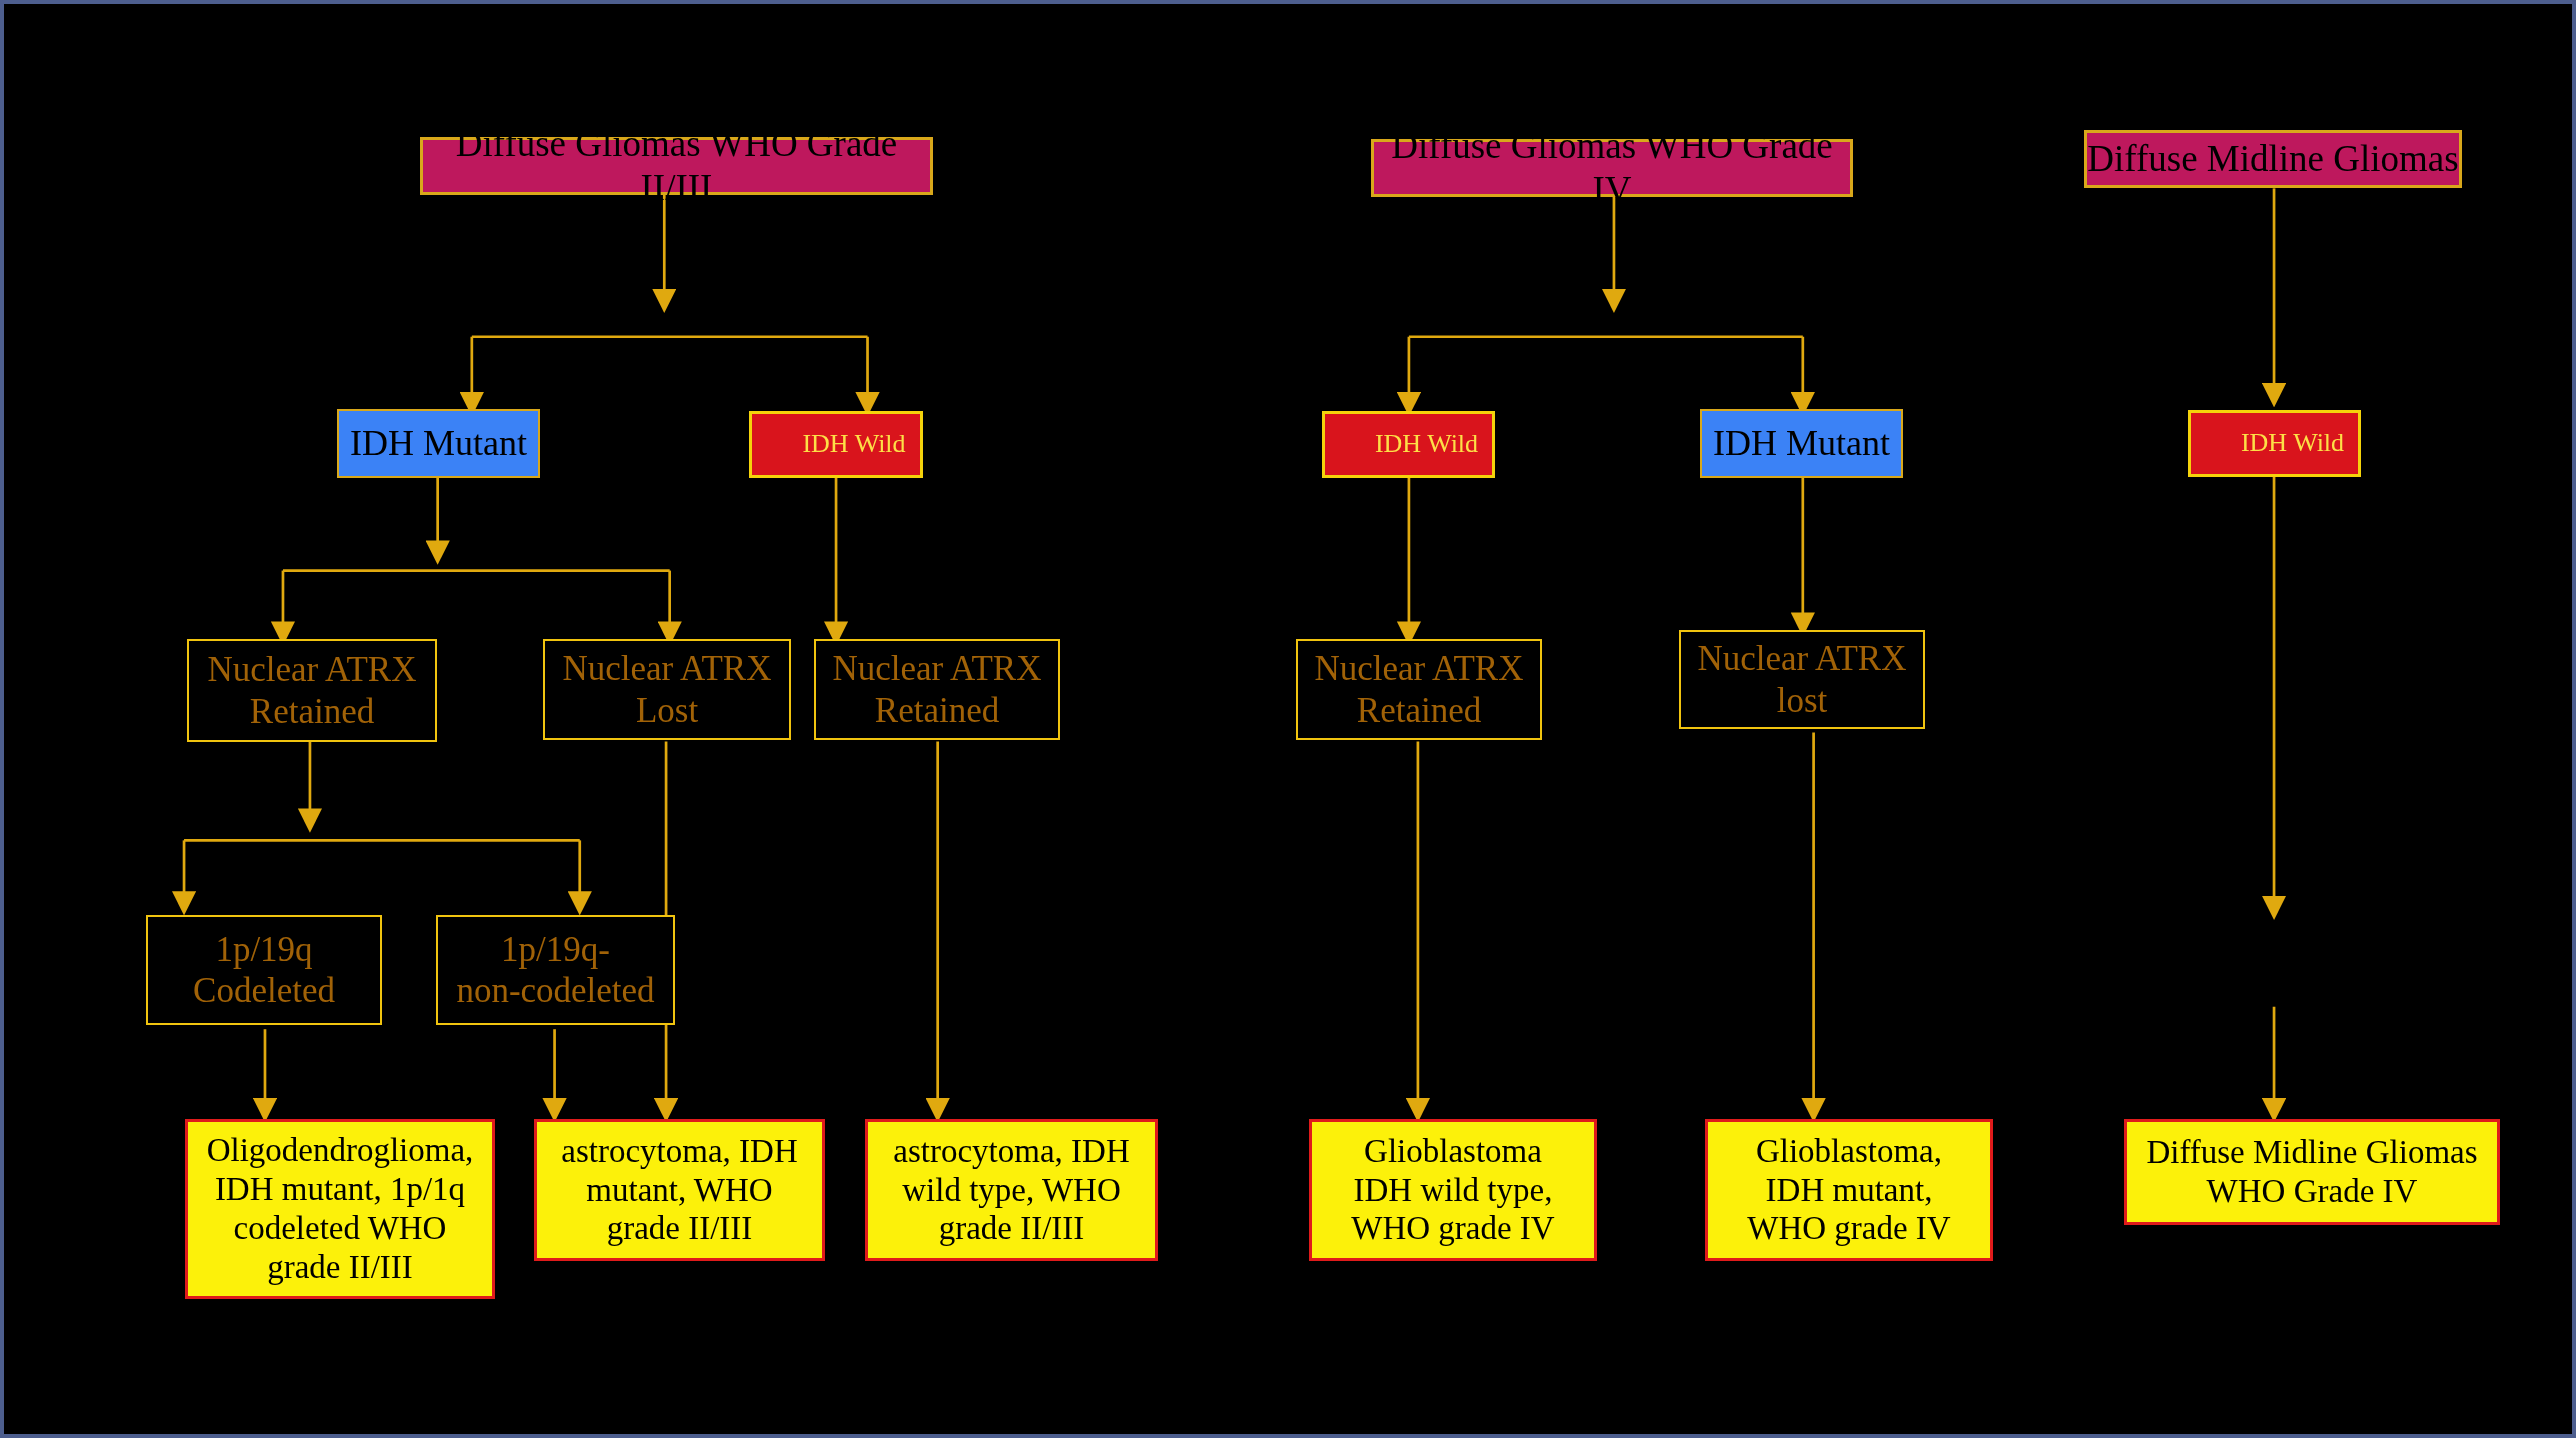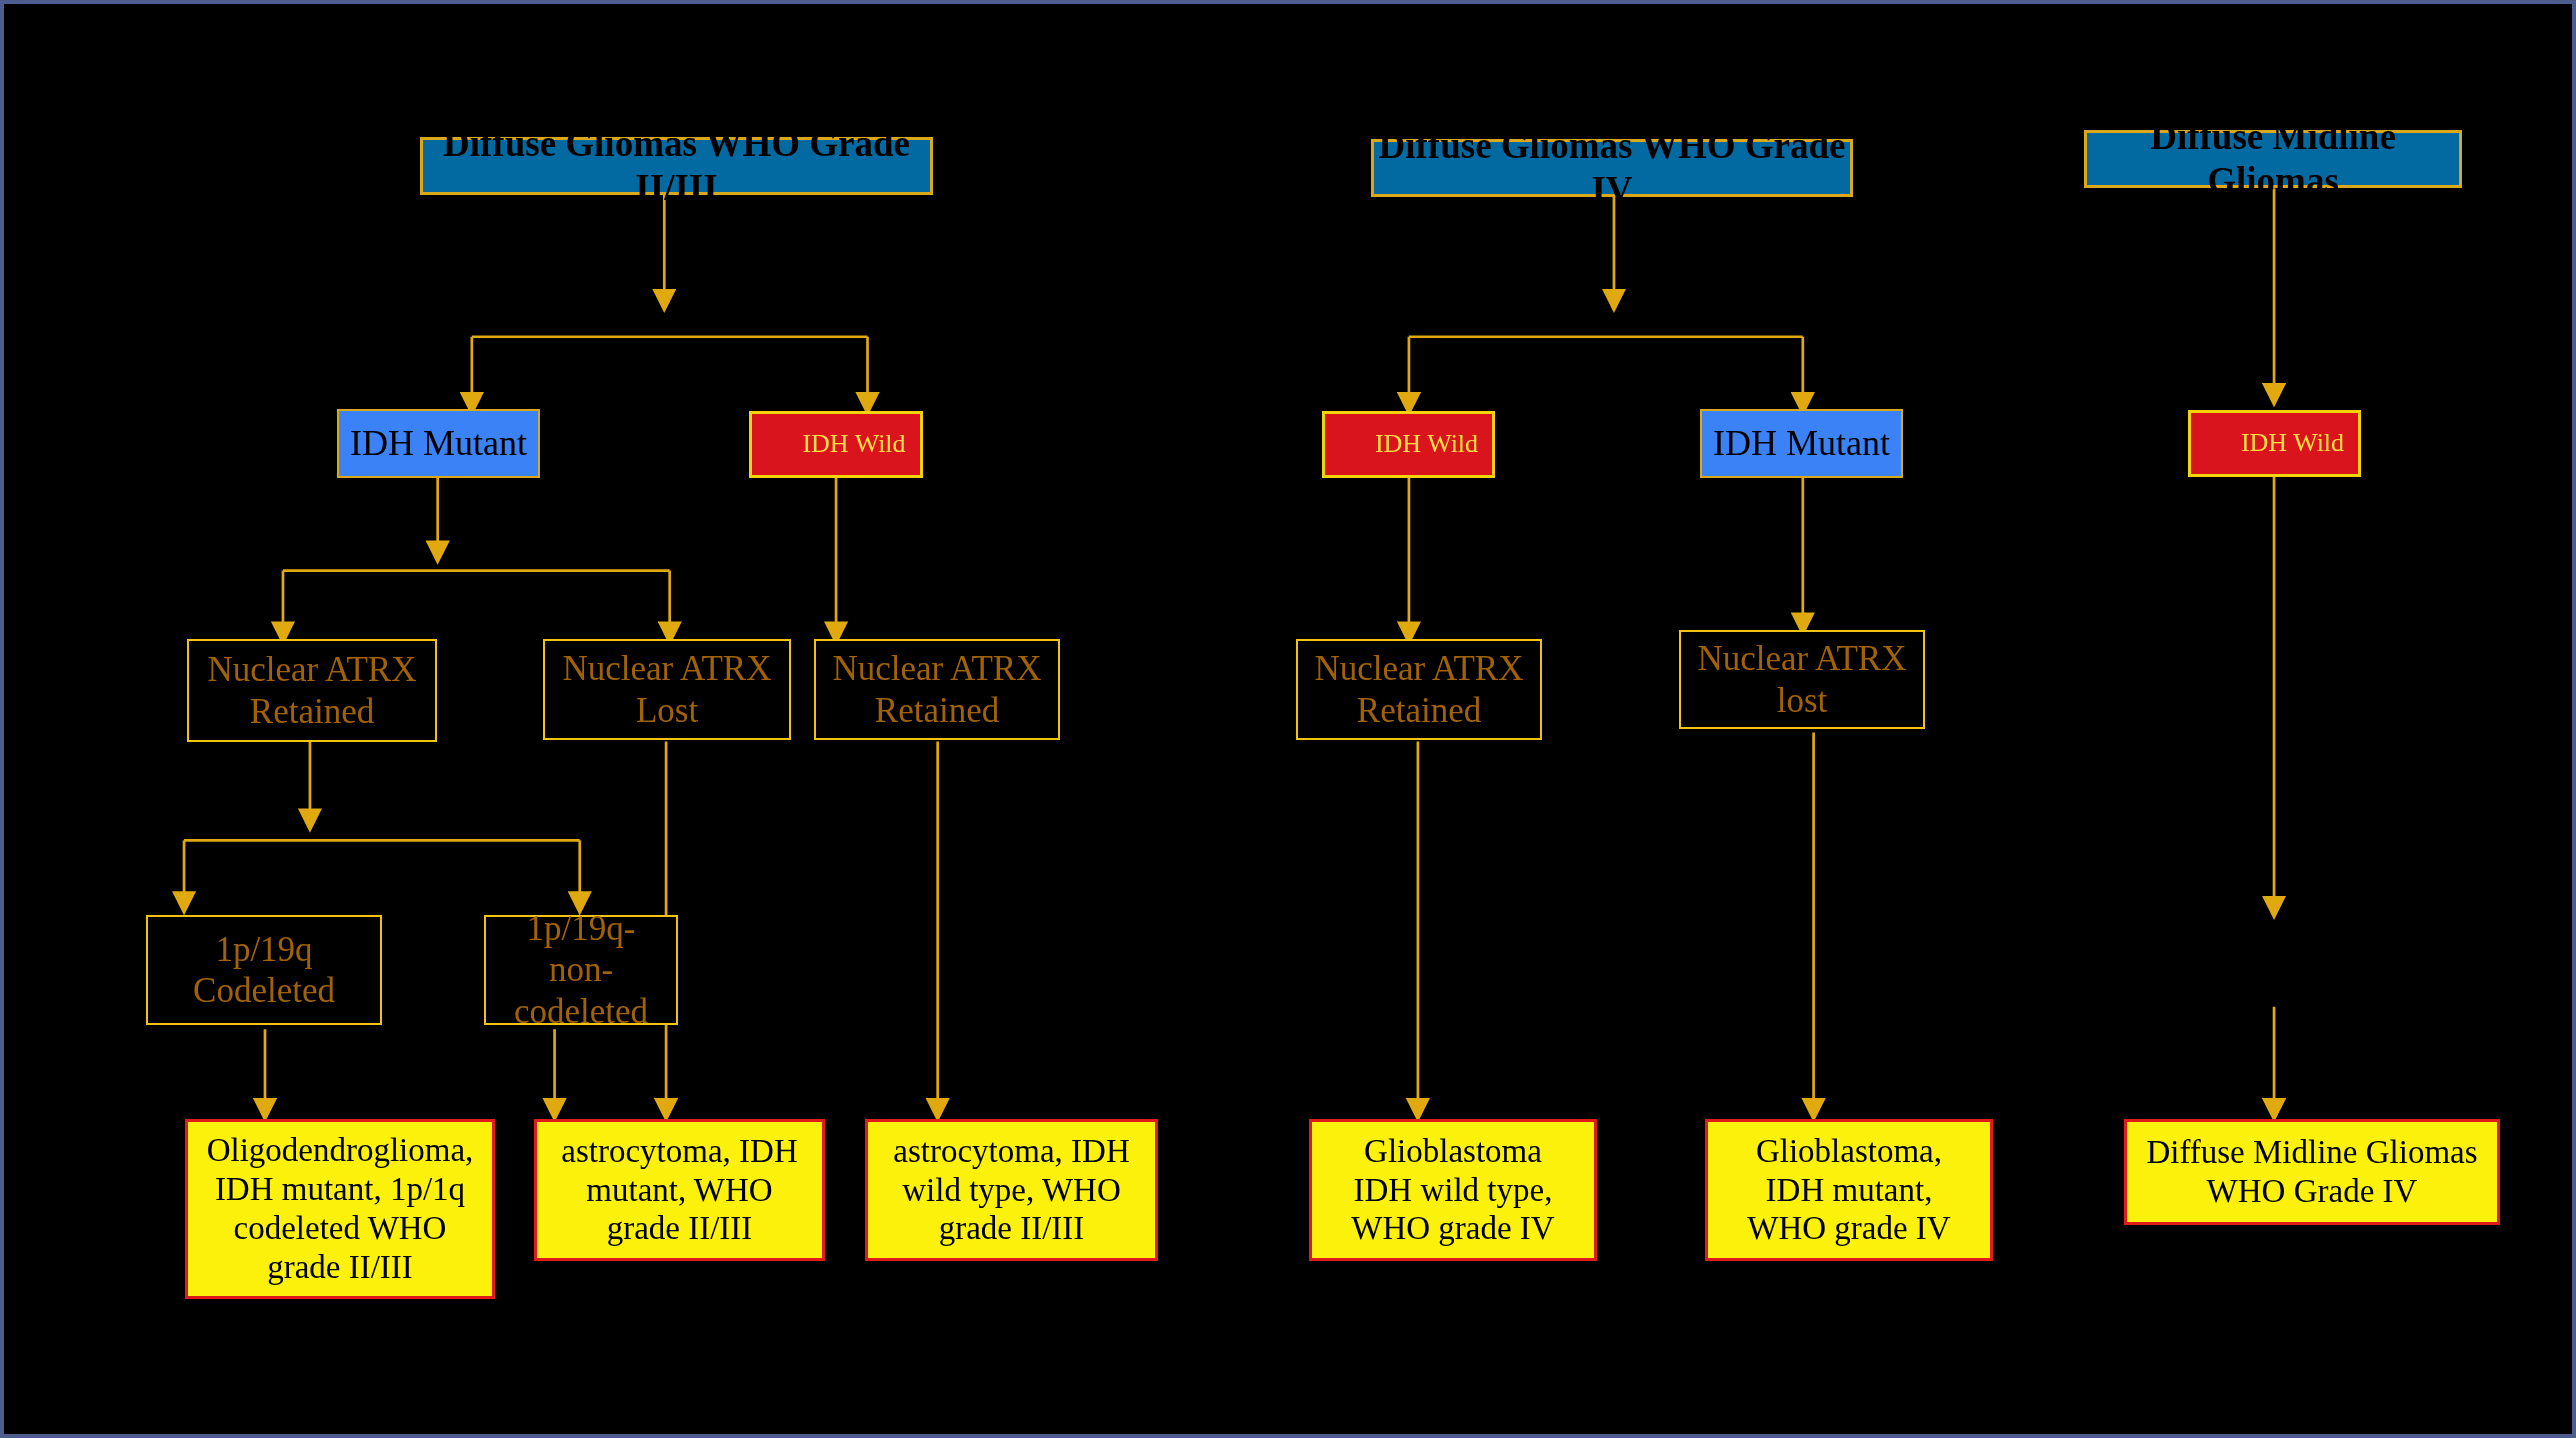--- a/index.html
+++ b/index.html
@@ -30,25 +30,24 @@
     box-sizing: border-box;
     display: flex;
     align-items: center;
     justify-content: center;
     text-align: center;
     line-height: 1.18;
     white-space: pre-line;
   }
   
   .v-header {
-    background: #0369a1;
+    background: #be185d;
     border: 3.6px solid #d9a81b;
     color: #000000;
     font-size: 37px;
-    font-weight: bold;
   }
   .v-gold {
     background: #3b82f6;
     border: 2.7px solid #d9a81b;
     color: #000000;
     font-size: 36px;
   }
   .v-red {
     background: #d9141c;
     border: 3.6px solid #f5d30b;
@@ -137,21 +136,21 @@
 
   <div class="node v-outline" style="left:539px; top:635px; width:248px; height:101px;">Nuclear ATRX
 Lost</div>
 
   <div class="node v-outline" style="left:810px; top:635px; width:246px; height:101px;">Nuclear ATRX
 Retained</div>
 
   <div class="node v-outline" style="left:142px; top:911px; width:236px; height:110px;">1p/19q
 Codeleted</div>
 
-  <div class="node v-outline" style="left:432px; top:911px; width:194px; height:110px;margin-left:48px;">1p/19q-
+  <div class="node v-outline" style="left:432px; top:911px; width:239px; height:110px;">1p/19q-
 non-codeleted</div>
 
   <div class="node v-terminal" style="left:146px; top:1115px; width:310px; height:180px;">Oligodendroglioma,
 IDH mutant, 1p/1q
 codeleted WHO
 grade II/III</div>
 
   <div class="node v-terminal" style="left:495px; top:1115px; width:291px; height:142px;">astrocytoma, IDH
 mutant, WHO
 grade II/III</div>

